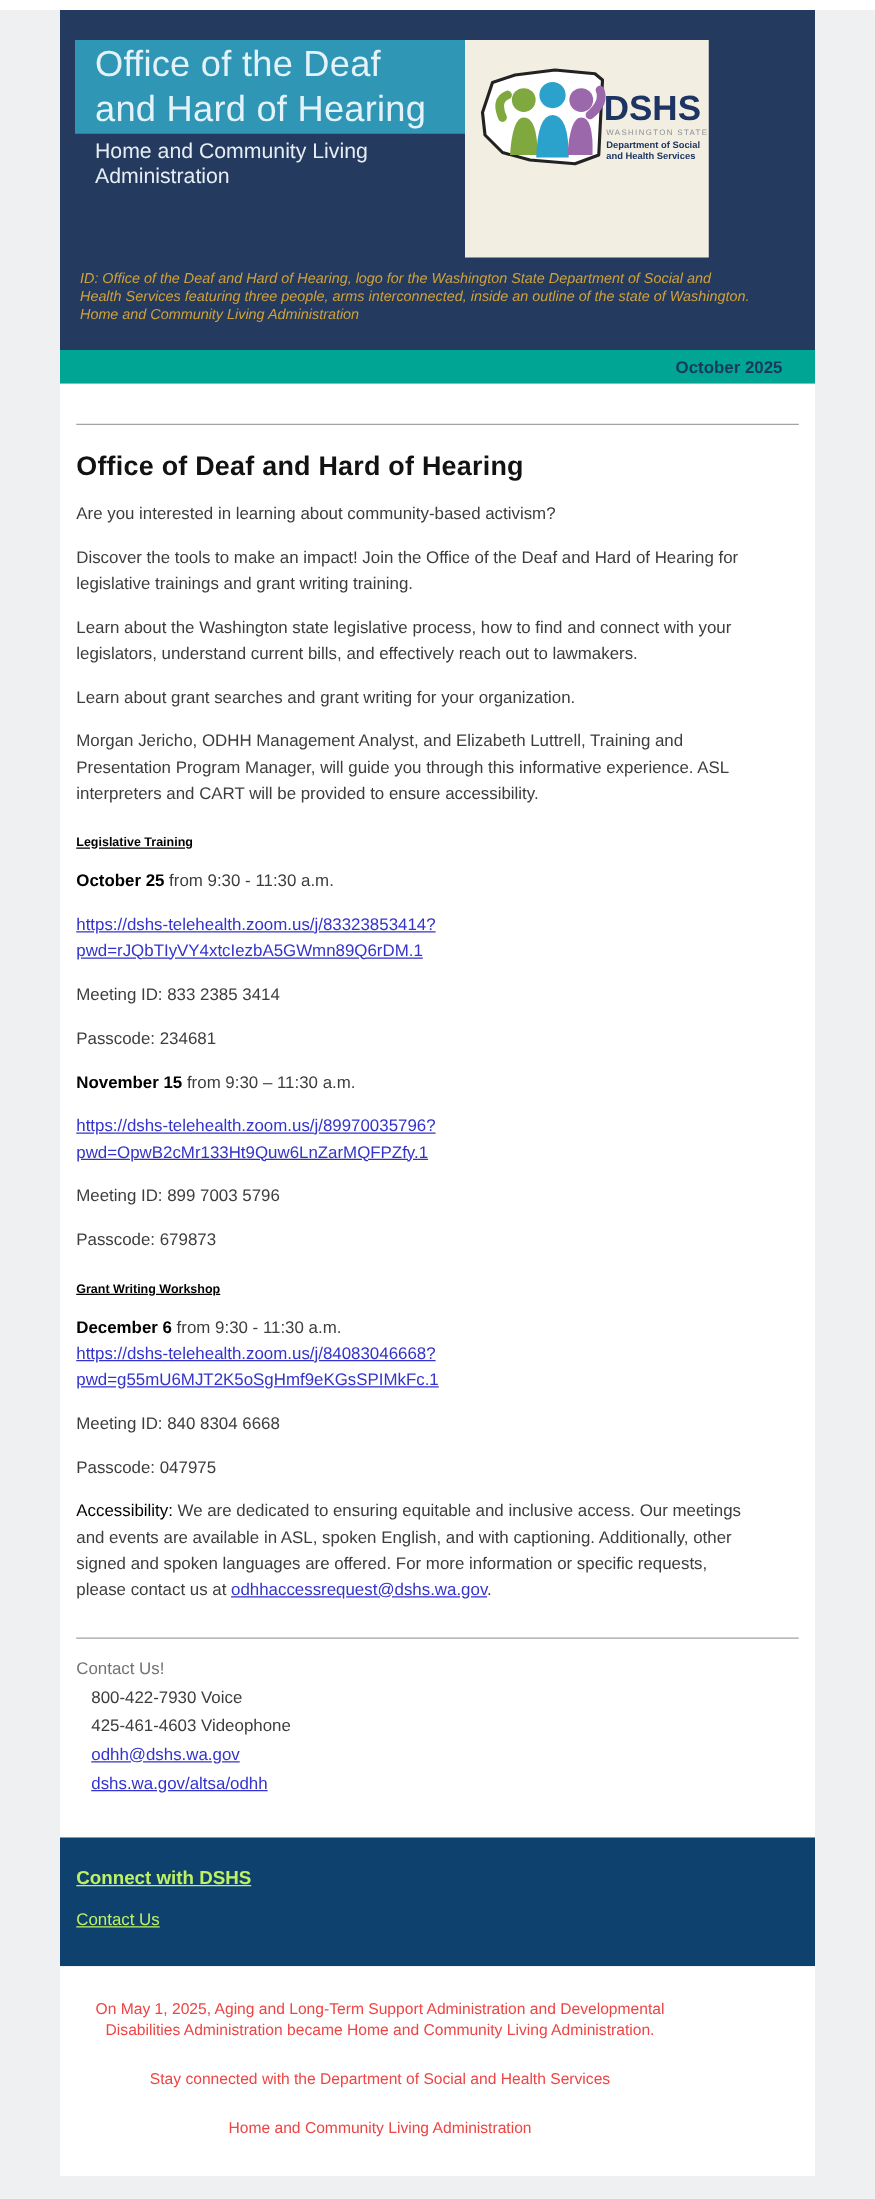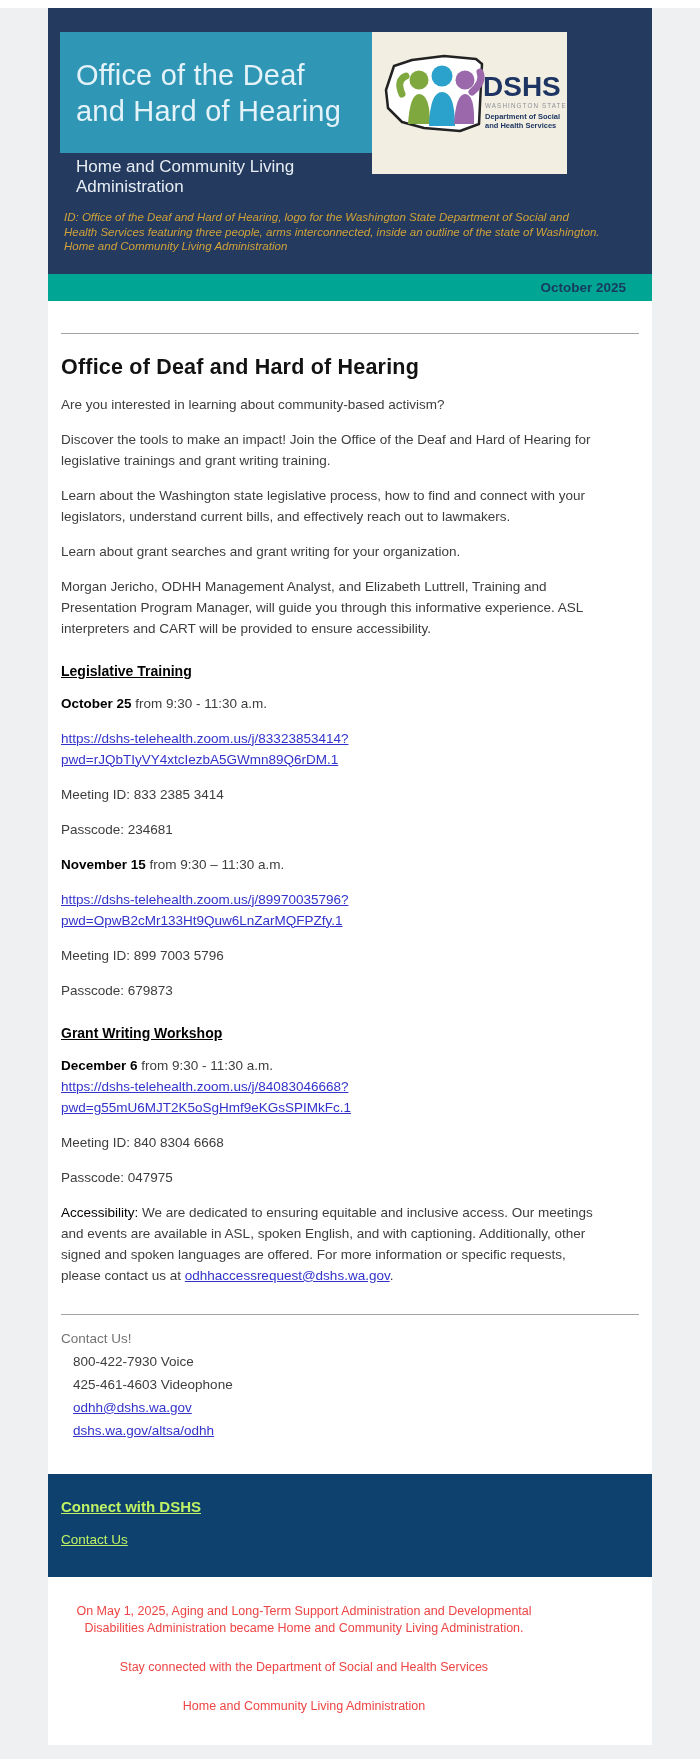--- a/index.html
+++ b/index.html
@@ -13,27 +13,27 @@
   .top-strip{height:8px;background:#ffffff;}
   .email-wrap{width:604px;margin:0 auto;}
 
   
   .hdr{background:#243a5e;padding:7px 0 20px;}
   .announce{text-align:center;}
   .announce a{color:#d7a63f;font-size:11.5px;text-decoration:underline;}
   .banner-row{display:flex;margin:17px 0 0 12px;}
   .banner-left{width:312px;}
   .title-box{
-    background:#3096b5;height:121px;padding:0 0 0 16px;
+    background:#3096b5;height:75px;padding:0 0 0 16px;
     display:flex;flex-direction:column;justify-content:center;
   }
   .title-box div{color:#e4f3f9;font-size:29px;line-height:36px;font-weight:400;letter-spacing:.2px;}
   .subtitle-bar{height:47px;display:flex;align-items:center;padding-left:16px;}
   .subtitle-bar span{color:#e7edf4;font-size:17px;}
-  .logo-box{width:195px;height:142px;background:#f2efe2;text-align:center;}
+  .logo-box{width:195px;height:174px;background:#f2efe2;text-align:center;}
   .img-desc{
     margin:10px 16px 0;max-width:540px;color:#d0a23a;
     font-style:italic;font-size:11.5px;line-height:14.5px;
   }
 
   
   .date-bar{
     background:#00a693;height:27px;line-height:27px;
     text-align:right;padding-right:26px;
     color:#173a5f;font-weight:bold;font-size:13.5px;
@@ -42,21 +42,21 @@
   
   .content{background:#ffffff;padding:1px 13px 30px;}
   .rule{border:none;border-top:1px solid #a3a3a3;margin:31px 0 0;}
   .rule2{border:none;border-top:1px solid #a3a3a3;margin:28px 0 4px;}
   .content h1{
     color:#121212;font-size:21.5px;margin:21px 0 6px;letter-spacing:.2px;
   }
   .content p{max-width:548px;font-size:13.5px;line-height:21px;margin:14px 0;}
   .section-head{
     font-weight:bold;text-decoration:underline;color:#000;
-    font-size:14px;margin:24px 0 14px;
+    font-size:10px;margin:24px 0 14px;
   }
   .evt-date b{color:#000;}
   .content a{color:#3333cc;text-decoration:underline;}
   .zoomlink{display:inline-block;max-width:400px;}
   .acc-label{font-weight:normal;color:#000;}
   .contact p{margin:4px 12px;line-height:19px;}
   .contact .blk-head{font-weight:normal;color:#737373;margin:14px 0 4px;}
 
   
   .connect{background:#0e416e;padding:24px 13px 30px;}

